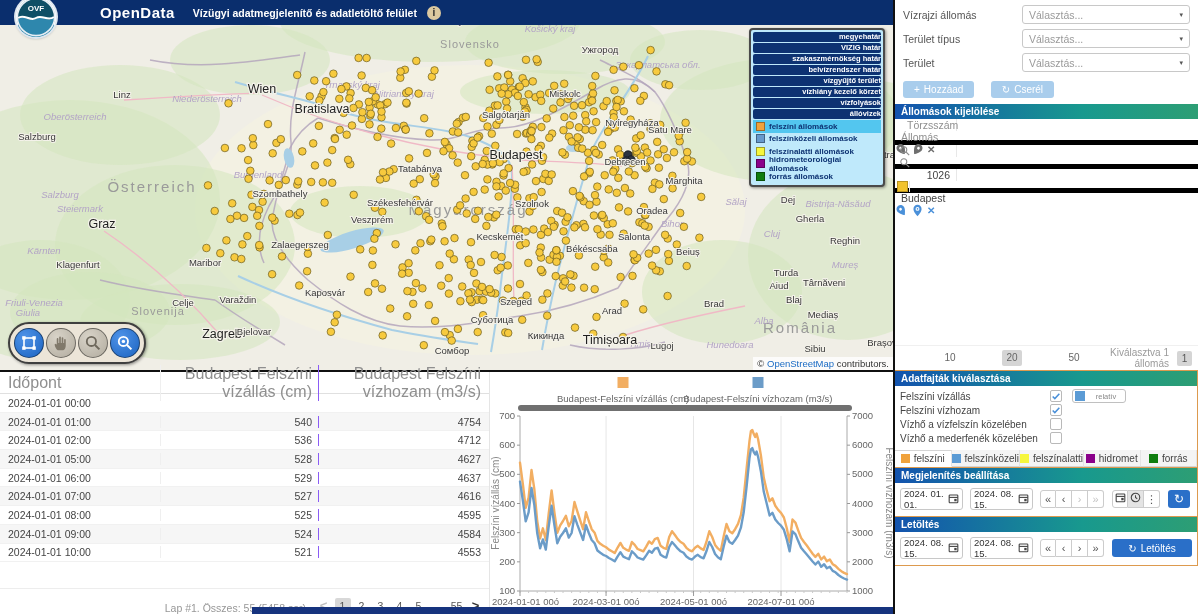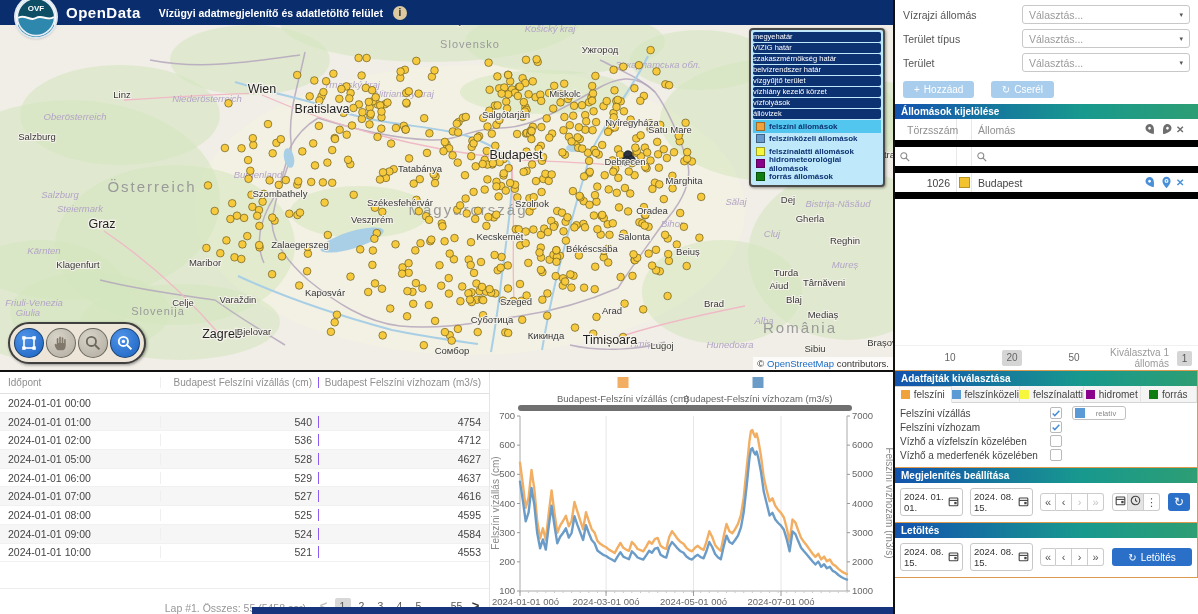--- a/index.html
+++ b/index.html
@@ -7,45 +7,45 @@
   body{width:1198px;height:614px;position:relative;overflow:hidden;background:#fff;
        font-family:"Liberation Sans",sans-serif;-webkit-font-smoothing:antialiased;}
   
   #map{position:absolute;left:0;top:0;width:893px;height:372px;background:#f0eee6;
        border-bottom:2px solid #101010;box-sizing:border-box;overflow:hidden;}
   #map-svg{position:absolute;left:0;top:0;}
   #app-header{position:absolute;left:0;top:0;width:893px;height:25px;background:#0a2e6d;
        z-index:6;display:flex;align-items:center;}
   #logo{position:absolute;left:16px;top:-3px;width:40px;height: 40px;border-radius:50%;
        background:#fff;z-index:7;box-shadow:0 0 0 2px #dfe7ef,0 1px 3px rgba(0,0,0,.5);overflow:hidden;}
-  #brand{margin-left:66px;color:#fff;font-size:15px;font-weight:bold;letter-spacing:.5px;}
+  #brand{margin-left:100px;color:#fff;font-size:15px;font-weight:bold;letter-spacing:.5px;}
   #subtitle{margin-left:18px;color:#fff;font-size:10.5px;font-weight:bold;}
   #info-badge{margin-left:10px;width:14px;height:14px;border-radius:50%;background:#dcc9a0;
        color:#2a2a2a;font-size:10px;font-weight:bold;text-align:center;line-height:14px;}
   #map-legend{position:absolute;top:28px;right:8px;width:128px;background:#bfe9fb;
        border:2px solid #4a4a4a;border-radius:4px;padding:2px;z-index:5;box-shadow:1px 1px 3px rgba(0,0,0,.4);}
-  .legend-layer-btn{height:10px;background:#0d3272;color:#fff;font-size:7.5px;font-weight:normal;
-       text-align:left;line-height:10px;border-radius:2px;margin-bottom:1px;cursor:pointer;}
+  .legend-layer-btn{height:10px;background:#0d3272;color:#fff;font-size:7.5px;font-weight:bold;
+       text-align:right;line-height:10px;border-radius:2px;margin-bottom:1px;cursor:pointer;}
   .legend-type-row{display:flex;align-items:center;height:12.5px;padding-left:3px;
        font-size:8px;font-weight:bold;color:#0d3272;}
   .legend-type-row.active{background:#53c6ef;}
   .legend-sq{width:9px;height:9px;margin-right:4px;border:1px solid rgba(0,0,0,.35);box-sizing:border-box;}
   #map-tools{position:absolute;left:8px;bottom:6px;height:38px;background:#ece5d8;border:2px solid #3f3f3f;
        border-radius:21px;display:flex;align-items:center;padding:0 3px;z-index:5;box-shadow:1px 1px 3px rgba(0,0,0,.4);}
   .tool-btn{width:30px;height:30px;border-radius:50%;margin:0 1px;display:flex;align-items:center;
        justify-content:center;border:1px solid rgba(0,0,0,.45);box-sizing:border-box;cursor:pointer;}
   .tool-blue{background:radial-gradient(circle at 35% 30%,#4f93e8,#1b63c0);}
   .tool-gray{background:radial-gradient(circle at 35% 30%,#d8d3c8,#b2ac9f);}
   #map-attribution{position:absolute;right:0;bottom:0;background:rgba(255,255,255,.78);font-size:9.5px;
        color:#333;padding:1px 4px;z-index:5;}
   #map-attribution a{color:#1a6bc4;text-decoration:none;}
   
   #data-table{position:absolute;left:0;top:372px;width:490px;height:242px;background:#fff;
        border-right:1px solid #e5e5e5;box-sizing:border-box;}
-  .dt-head{display:flex;height:21px;border-bottom:1px solid #e0e0e0;color:#8f8f8f;font-size:10px;align-items:center;}
+  .dt-head{display:flex;height:21px;border-bottom:1px solid #e0e0e0;color:#8f8f8f;font-size:16px;align-items:center;}
   .dt-c0{width:160px;padding-left:8px;box-sizing:border-box;text-align:left;}
   .dt-c1{width:158px;padding-right:6px;box-sizing:border-box;text-align:right;border-left:1px solid #efefef;}
   .dt-c2{width:171px;padding-right:8px;box-sizing:border-box;text-align:right;border-left:1px solid #8b5cf6;}
   .dt-row{display:flex;height:17.7px;font-size:10.5px;color:#444;align-items:center;border-bottom:1px solid #f1f1f1;}
   .dt-row.alt{background:#f6f6f6;}
   .dt-foot{position:absolute;bottom:0;left:0;right:0;height:25px;display:flex;align-items:flex-end;
        justify-content:flex-end;font-size:10.5px;color:#979797;border-top:1px solid #ededed;padding-right:4px;}
   .pg{min-width:16px;height:16px;line-height:16px;text-align:center;margin:0 1.5px;color:#555;font-size:10.5px;cursor:pointer;}
   .pg.active{background:#d8d8d8;border-radius:2px;}
   .pg.arrow{font-size:13px;color:#333;font-weight:bold;}
@@ -62,21 +62,21 @@
   .flabel{flex:1;font-size:10.5px;color:#555;}
   .select{width:168px;height:19px;border:1px solid #c8c8c8;border-radius:3px;display:flex;align-items:center;
        justify-content:space-between;padding:0 6px;font-size:10.5px;color:#9a9a9a;background:#fff;
        box-sizing:border-box;cursor:pointer;}
   .caret{font-size:7px;color:#555;}
   #p1-buttons{margin:7px 0 6px 8px;}
   .btn-pale{background:#a9cdec;color:#fff;border:none;border-radius:3px;height:17px;padding:0 11px;
        font-size:10px;display:inline-flex;align-items:center;gap:4px;margin-right:12px;cursor:pointer;
        font-family:"Liberation Sans",sans-serif;}
   #p2{height:266px;display:flex;flex-direction:column;}
-  .p2-row{display:flex;border-bottom:7px solid #000000;}
+  .p2-row{display:flex;border-bottom:5px solid #000000;flex-direction:column;}
   .c-code{width:62px;border-right:1px solid #e8e8e8;box-sizing:border-box;height:100%;display:flex;align-items:center;}
   .c-color{width:15px;border-right:1px solid #e8e8e8;box-sizing:border-box;height:100%;display:flex;align-items:center;justify-content:center;}
   .c-name{flex:1;padding-left:6px;display:flex;align-items:center;}
   .c-icons{width:54px;display:flex;align-items:center;gap:3px;}
   #p2-colhead{height:21px;color:#8f8f8f;font-size:10.5px;}
   #p2-search{height:19px;}
   .p2-data{height:19px;font-size:10.5px;color:#444;}
   .station-sq{width:11px;height:11px;border:1px solid #b89420;box-sizing:border-box;}
   #p2-spacer{flex:1;}
   #p2-pager{height:24px;display:flex;align-items:center;padding:0 6px;border-top:1px solid #f0f0f0;}
@@ -96,21 +96,21 @@
   #p3-options{padding:3px 0 5px 0;}
   .opt{display:flex;align-items:center;height:14px;font-size:10px;color:#444;padding-left:5px;}
   .opt-label{width:150px;}
   .cb{width:12px;height:12px;border:1px solid #b9b9b9;border-radius:2px;background:#fff;box-sizing:border-box;
        display:flex;align-items:center;justify-content:center;cursor:pointer;}
   .rel-box{display:flex;align-items:center;width:54px;height:14px;border:1px solid #c0c0c0;border-radius:3px;
        margin-left:10px;background:#fff;box-sizing:border-box;cursor:pointer;}
   .rel-sq{width:10px;height:10px;margin:0 2px;}
   .rel-txt{font-size:7.5px;color:#888;flex:1;text-align:center;}
   .ctrl-row{display:flex;align-items:center;padding:5px 5px 6px 5px;}
-  .date-input{display:flex;align-items:center;justify-content:flex-start;width:63px;height:28px;
+  .date-input{display:flex;align-items:center;justify-content:flex-start;width:63px;height:22px;
        border:1px solid #c8c8c8;border-radius:3px;background:#fff;font-size:9.5px;color:#333;
        padding:0 3px;box-sizing:border-box;margin-right:7px;cursor:pointer;}
   .btn-group{display:flex;margin-right:8px;}
   .nav-btn{width:16px;height:18px;border:1px solid #ccc;border-left:none;background:#fff;text-align:center;
        line-height:16px;font-size:11px;color:#555;box-sizing:border-box;cursor:pointer;}
   .btn-group .nav-btn:first-child{border-left:1px solid #ccc;border-radius:3px 0 0 3px;}
   .btn-group .nav-btn:last-child{border-radius:0 3px 3px 0;}
   .nav-btn.disabled{color:#c4c4c4;}
   .nav-btn.pressed{background:#e4e4e4;}
   .btn-primary{background:#2a6fc8;color:#fff;border:none;border-radius:3px;height:18px;display:inline-flex;
@@ -1185,42 +1185,20 @@
           <span class="size-btn">50</span>
         </div>
       <span id="p2-selected">Kiválasztva 1 állomás</span>
       <span id="p2-page-badge">1</span>
     </div>
   </div>
 
   <div id="orange-group">
     <div id="p3">
       <div class="phead">Adatfajták kiválasztása</div>
-      <div id="p3-tabs">
-          <div class="tab active">
-            <span class="tab-sq" style="background: rgb(240, 162, 60);"></span>
-            <span>felszíni</span>
-          </div>
-          <div class="tab">
-            <span class="tab-sq" style="background: rgb(91, 155, 213);"></span>
-            <span>felszínközeli</span>
-          </div>
-          <div class="tab">
-            <span class="tab-sq" style="background: rgb(246, 246, 60);"></span>
-            <span>felszínalatti</span>
-          </div>
-          <div class="tab">
-            <span class="tab-sq" style="background: rgb(138, 0, 138);"></span>
-            <span>hidromet</span>
-          </div>
-          <div class="tab">
-            <span class="tab-sq" style="background: rgb(15, 125, 15);"></span>
-            <span>forrás</span>
-          </div>
-        </div>
       <div id="p3-options">
           <div class="opt">
             <span class="opt-label">Felszíni vízállás</span>
             <span class="cb">
               <svg width="10" height="10" viewBox="0 0 12 12">
                 <path d="M2 6.5l2.6 2.6L10 3.2" fill="none" stroke="#4a90d9" stroke-width="1.8"></path>
               </svg>
             </span>
             <span class="rel-box">
               <span class="rel-sq" style="background: rgb(91, 155, 213);"></span>
@@ -1235,20 +1213,42 @@
               </svg>
             </span>
           </div>
           <div class="opt">
             <span class="opt-label">Vízhő a vízfelszín közelében</span>
             <span class="cb"></span>
           </div>
           <div class="opt">
             <span class="opt-label">Vízhő a mederfenék közelében</span>
             <span class="cb"></span>
+          </div>
+        </div>
+      <div id="p3-tabs">
+          <div class="tab active">
+            <span class="tab-sq" style="background: rgb(240, 162, 60);"></span>
+            <span>felszíni</span>
+          </div>
+          <div class="tab">
+            <span class="tab-sq" style="background: rgb(91, 155, 213);"></span>
+            <span>felszínközeli</span>
+          </div>
+          <div class="tab">
+            <span class="tab-sq" style="background: rgb(246, 246, 60);"></span>
+            <span>felszínalatti</span>
+          </div>
+          <div class="tab">
+            <span class="tab-sq" style="background: rgb(138, 0, 138);"></span>
+            <span>hidromet</span>
+          </div>
+          <div class="tab">
+            <span class="tab-sq" style="background: rgb(15, 125, 15);"></span>
+            <span>forrás</span>
           </div>
         </div>
     </div>
     <div id="p4" style="border-top:1px solid #dd9a4e">
       <div class="phead">Megjelenítés beállítása</div>
       <div class="ctrl-row">
         <div class="date-input">
             <span>2024. 01. 01.</span>
             <span class="cal-slot"><svg width="11" height="11" viewBox="0 0 14 14">
                 <rect x="1.5" y="2.5" width="11" height="10" rx="1" fill="none" stroke="#444" stroke-width="1.4"></rect>

